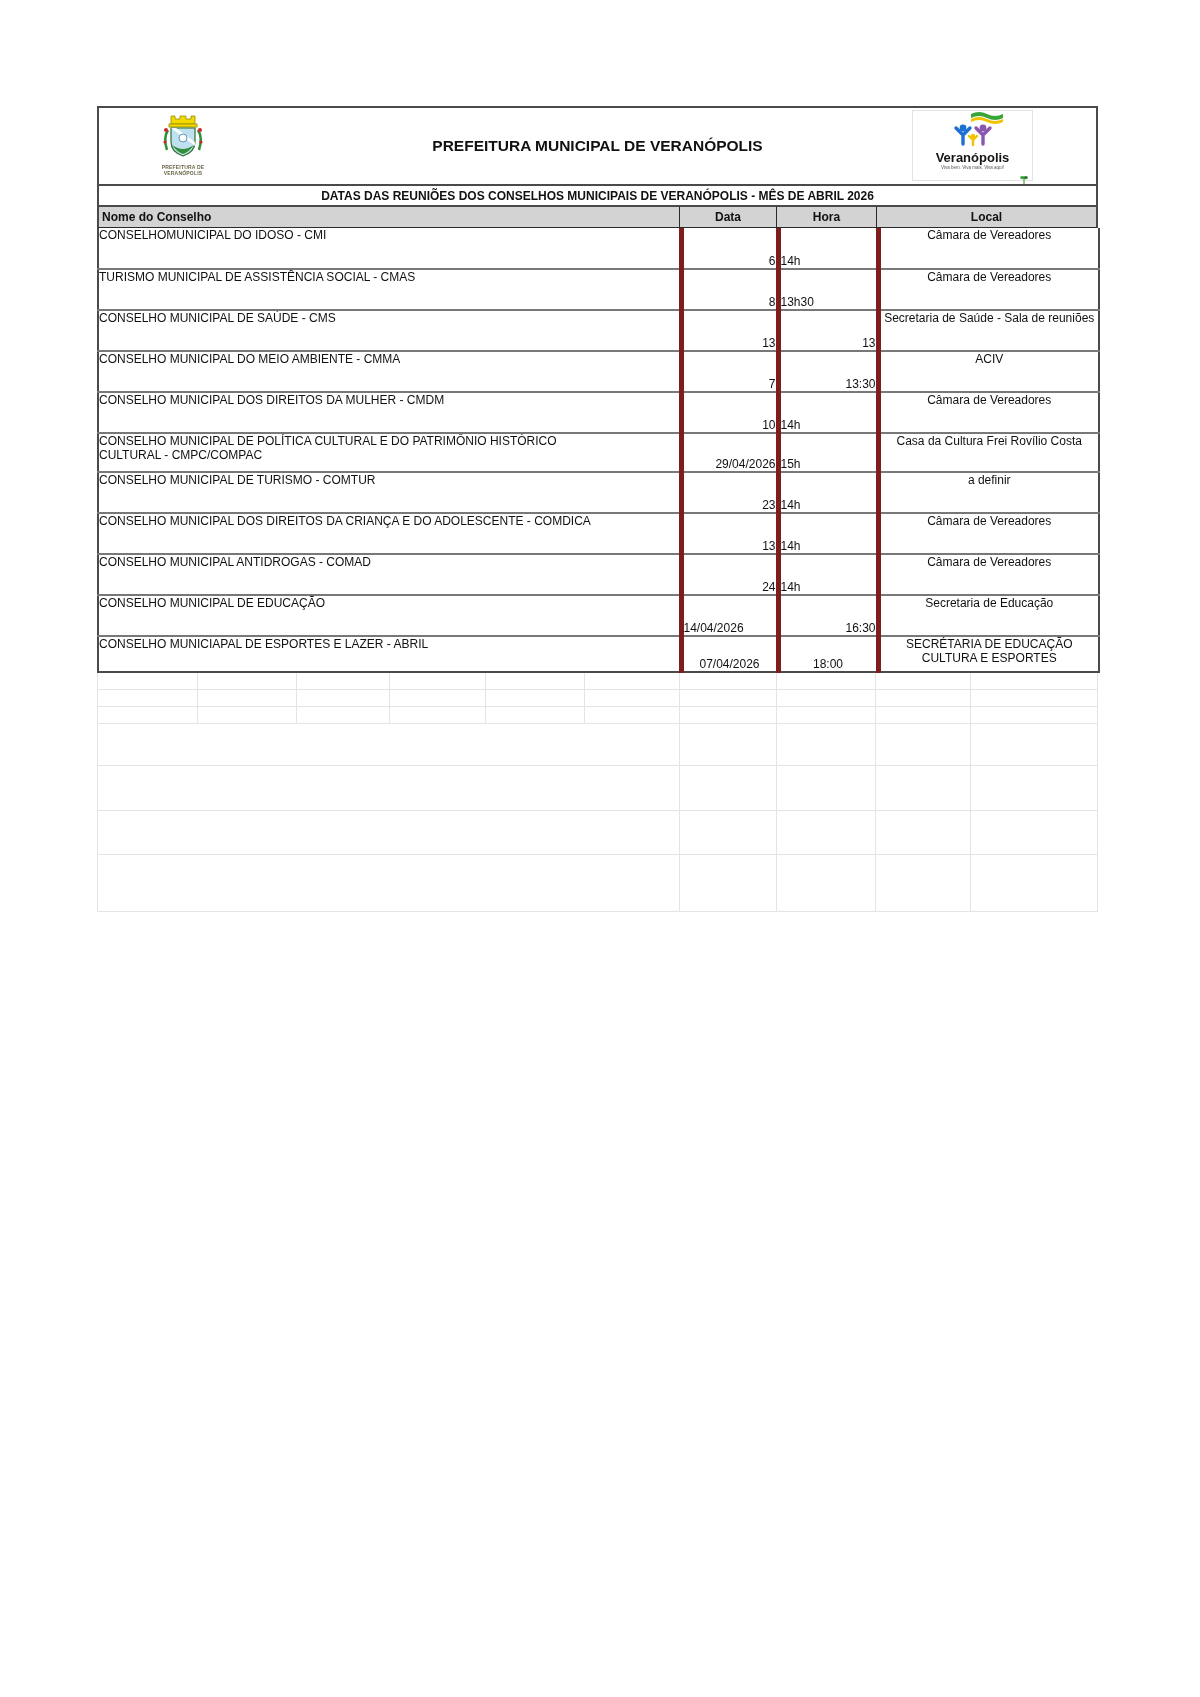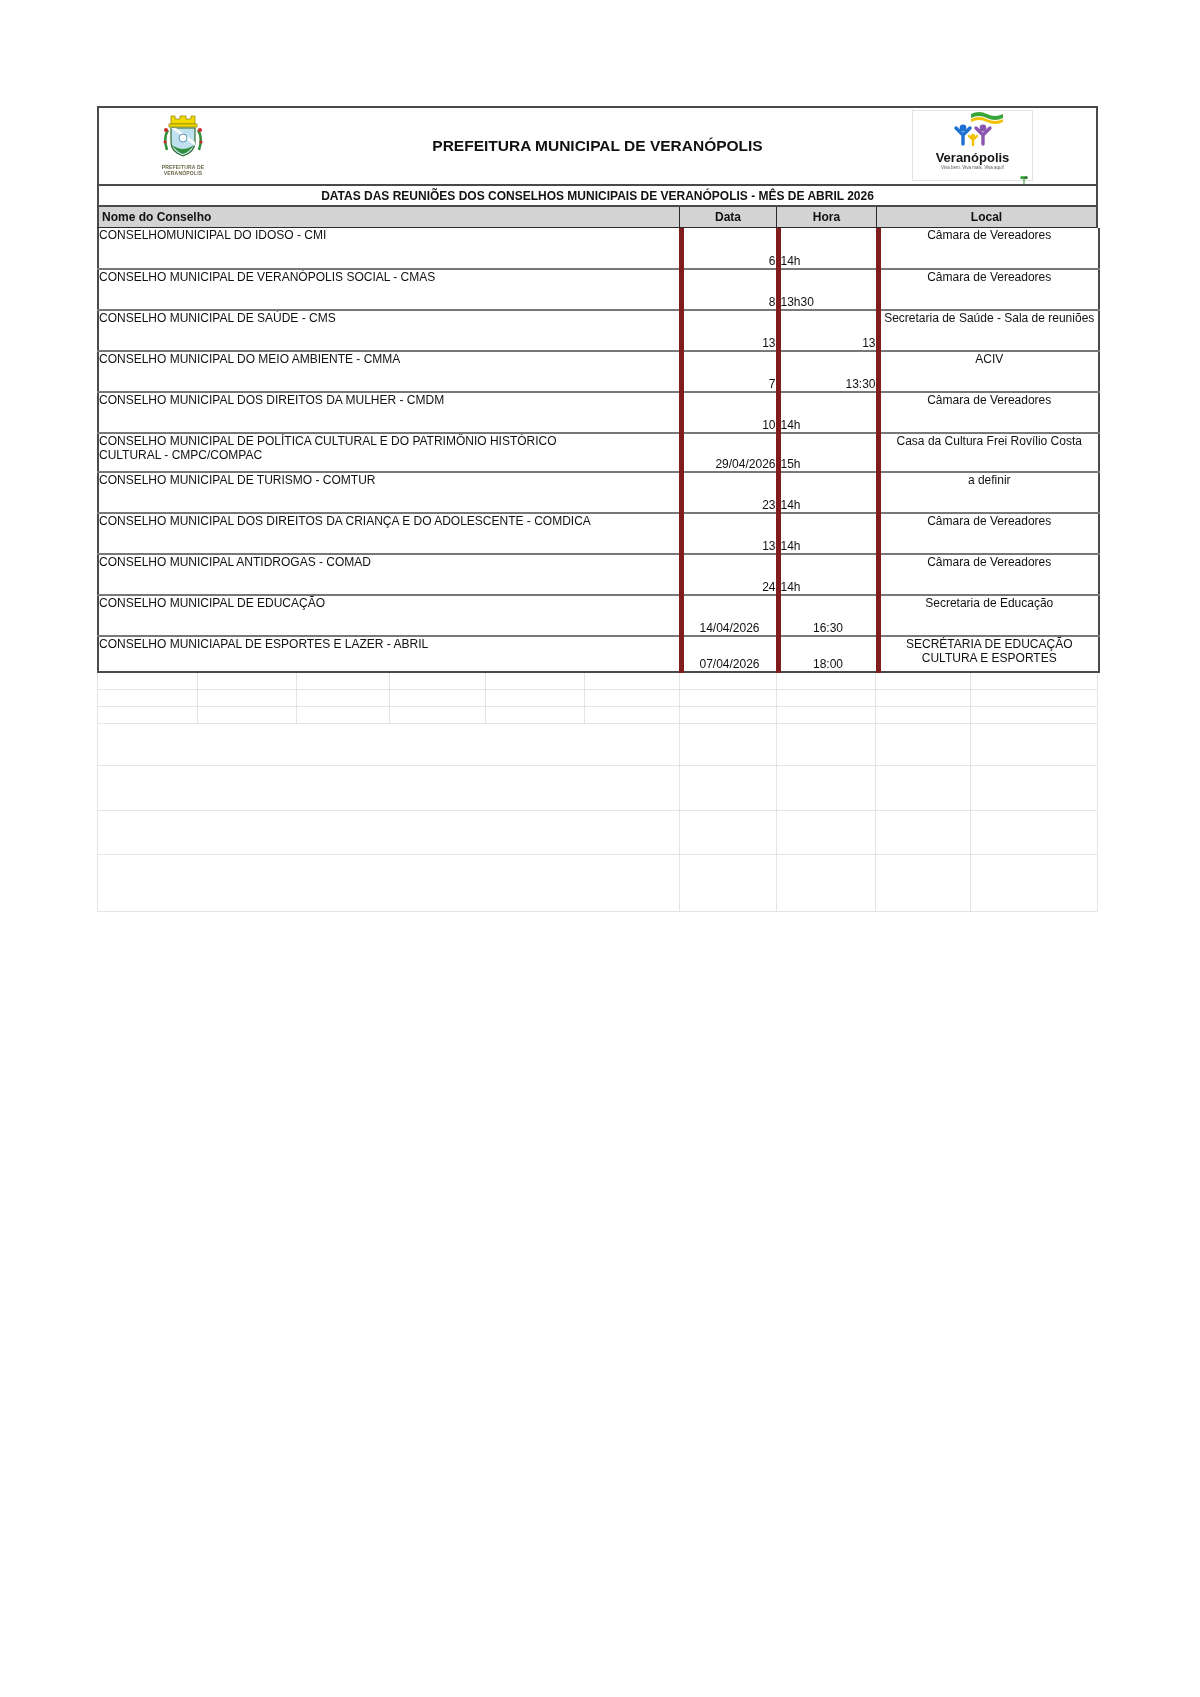--- a/index.html
+++ b/index.html
@@ -135,21 +135,21 @@
         <td class="c-data" style="text-align: right;">6</td>
         <td class="c-hora" style="text-align: left;">14h</td>
         <td class="c-local">
           <div>Câmara de Vereadores</div>
 
         </td>
       </tr>
 
       <tr style="height: 41px;">
         <td class="c-name">
-          <span>CONSELHO MUNICIPAL DE VERANÓPOLIS SOCIAL - CMAS</span>
+          <span>TURISMO MUNICIPAL DE ASSISTÊNCIA SOCIAL - CMAS</span>
           
         </td>
         <td class="c-data" style="text-align: right;">8</td>
         <td class="c-hora" style="text-align: left;">13h30</td>
         <td class="c-local">
           <div>Câmara de Vereadores</div>
 
         </td>
       </tr>
 
@@ -243,22 +243,22 @@
           <div>Câmara de Vereadores</div>
 
         </td>
       </tr>
 
       <tr style="height: 41px;">
         <td class="c-name">
           <span>CONSELHO MUNICIPAL DE EDUCAÇÃO</span>
           
         </td>
-        <td class="c-data" style="text-align: center; margin-left: 35px;">14/04/2026</td>
-        <td class="c-hora" style="text-align: center; margin-top: 8px;">16:30</td>
+        <td class="c-data" style="text-align: left; margin-left: 35px;">14/04/2026</td>
+        <td class="c-hora" style="text-align: right; margin-top: 8px;">16:30</td>
         <td class="c-local">
           <div>Secretaria de Educação</div>
 
         </td>
       </tr>
 
       <tr style="height: 36px;">
         <td class="c-name">
           <span>CONSELHO MUNICIAPAL DE ESPORTES E LAZER - ABRIL</span>
           

